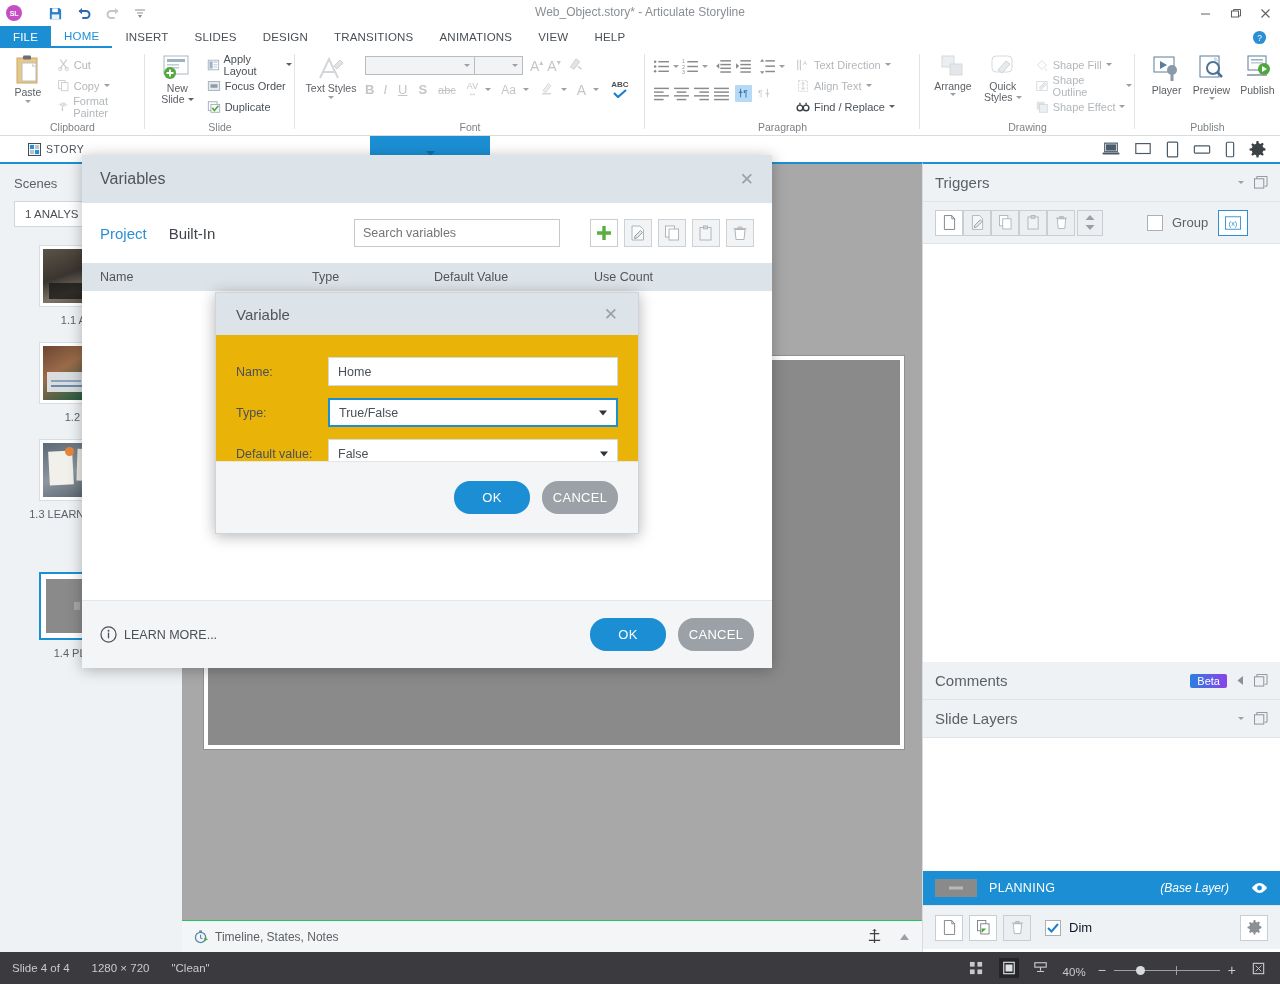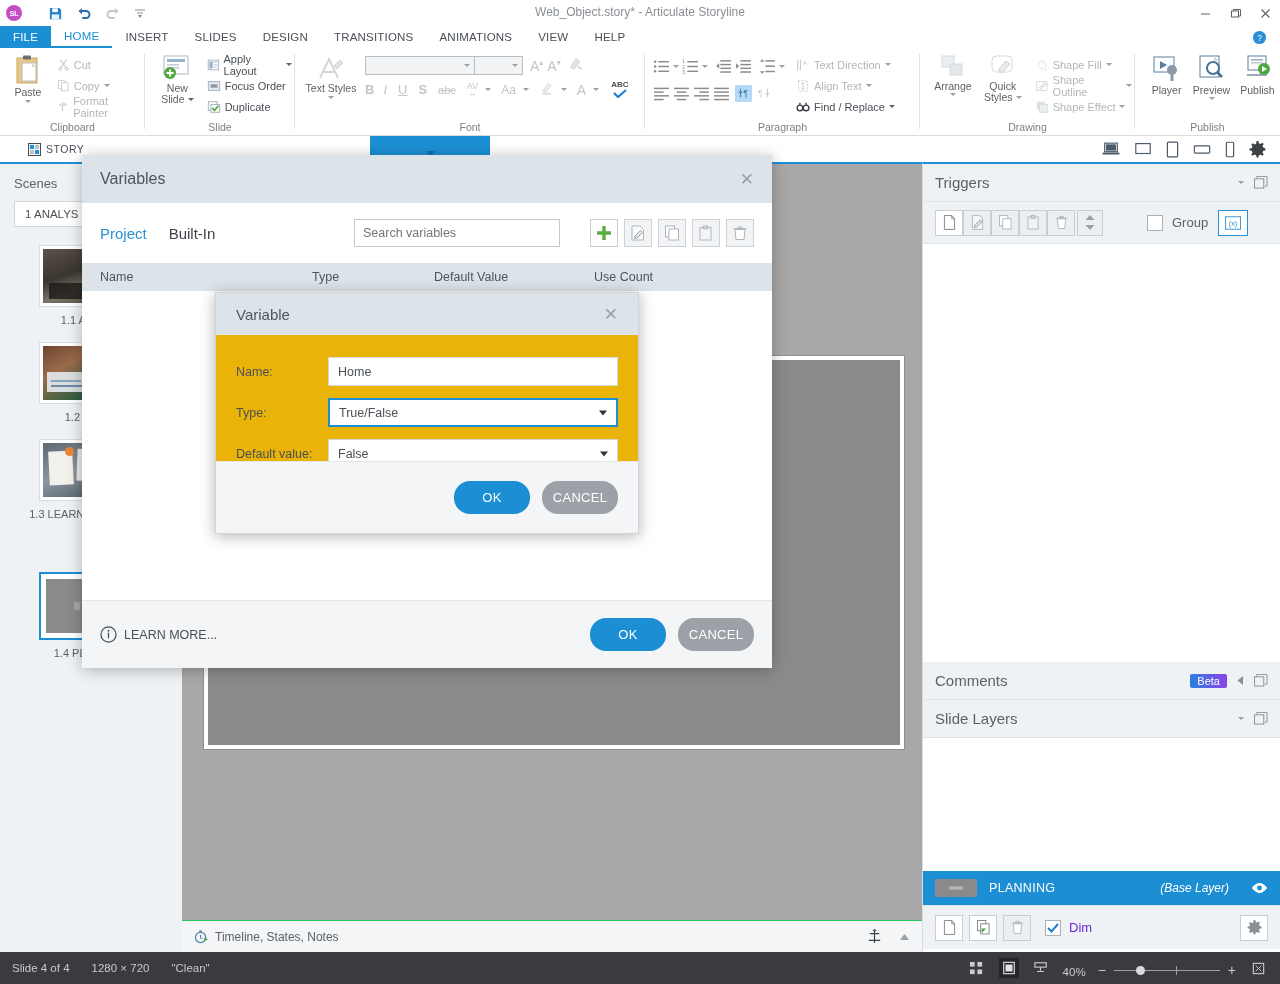--- a/index.html
+++ b/index.html
@@ -963,21 +963,21 @@
               <path d="M1 3.2h12" stroke="#b0b6bb"></path>
               <path d="M5 1.5h4v1.7H5z" fill="none" stroke="#b0b6bb"></path>
             </svg>
         </div>
         <span style="display:flex;align-items:center;gap:8px;margin-left:8px">
           <span class="chkbox" style="display:flex;align-items:center;justify-content:center">
             <svg width="12" height="10" viewBox="0 0 12 10">
                 <path d="M1 5l3.5 3.5L11 1" stroke="#1c7fd0" stroke-width="2" fill="none"></path>
               </svg>
           </span>
-          <span style="font-size:13px;color:#6d28d9">Dim</span>
+          <span style="font-size:13px;color:#0f172a">Dim</span>
         </span>
         <div class="tbtn" style="margin-left:auto">
           <svg width="15" height="15" viewBox="0 0 18 18">
               <path d="M9 5.3A3.7 3.7 0 1 0 9 12.7 3.7 3.7 0 0 0 9 5.3zm0 5.5a1.8 1.8 0 1 1 0-3.6 1.8 1.8 0 0 1 0 3.6z" fill="#8a9096"></path>
               <path d="M8 0h2l.4 2.3 1.8.8 2-1.3 1.4 1.4-1.3 2 .8 1.8L17.4 8v2l-2.3.4-.8 1.8 1.3 2-1.4 1.4-2-1.3-1.8.8L10 17.4H8l-.4-2.3-1.8-.8-2 1.3L2.4 14.2l1.3-2-.8-1.8L0.6 10V8l2.3-.4.8-1.8L2.4 3.8 3.8 2.4l2 1.3 1.8-.8z" fill="#8a9096"></path>
             </svg>
         </div>
       </div>
     </div>
   </div>

